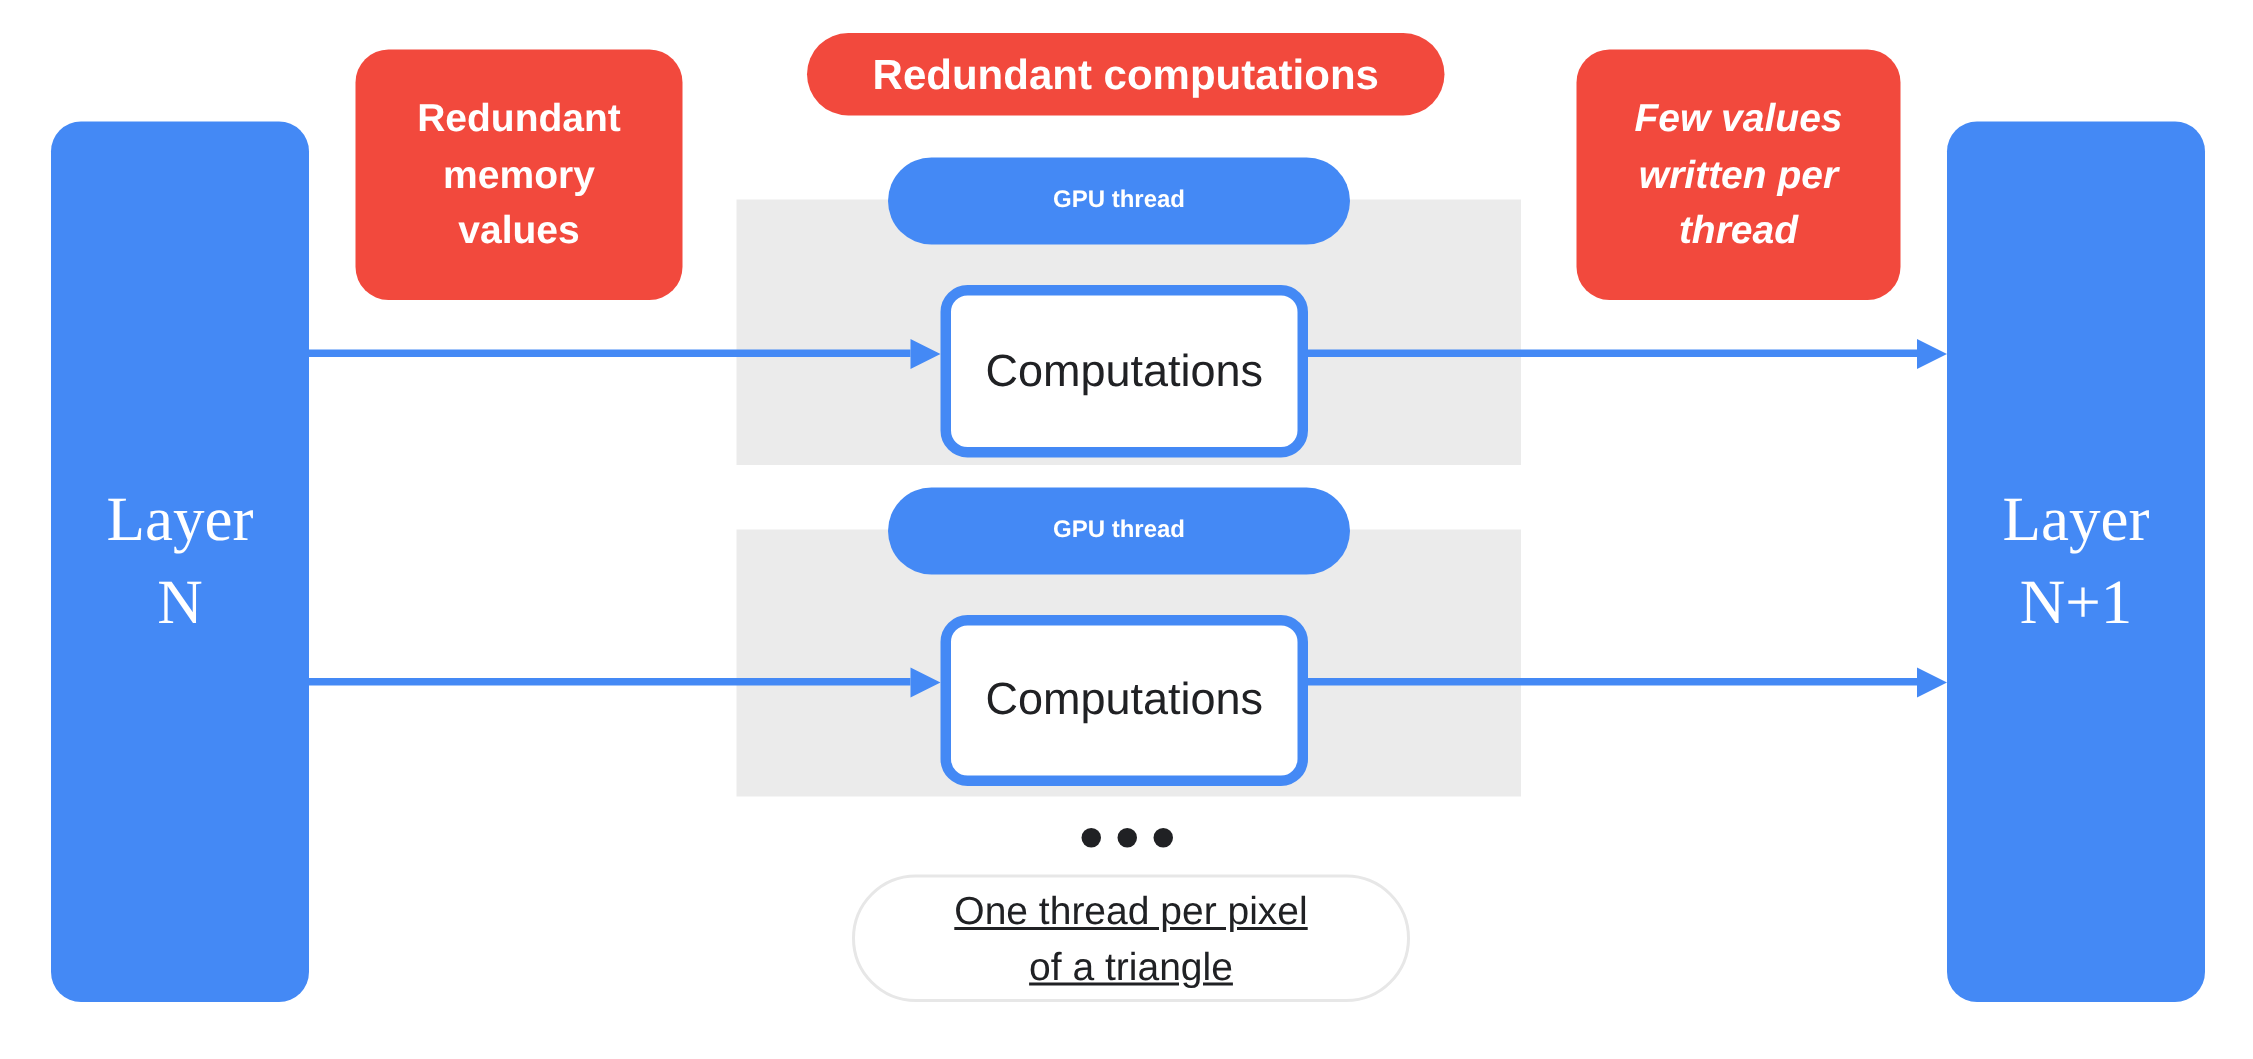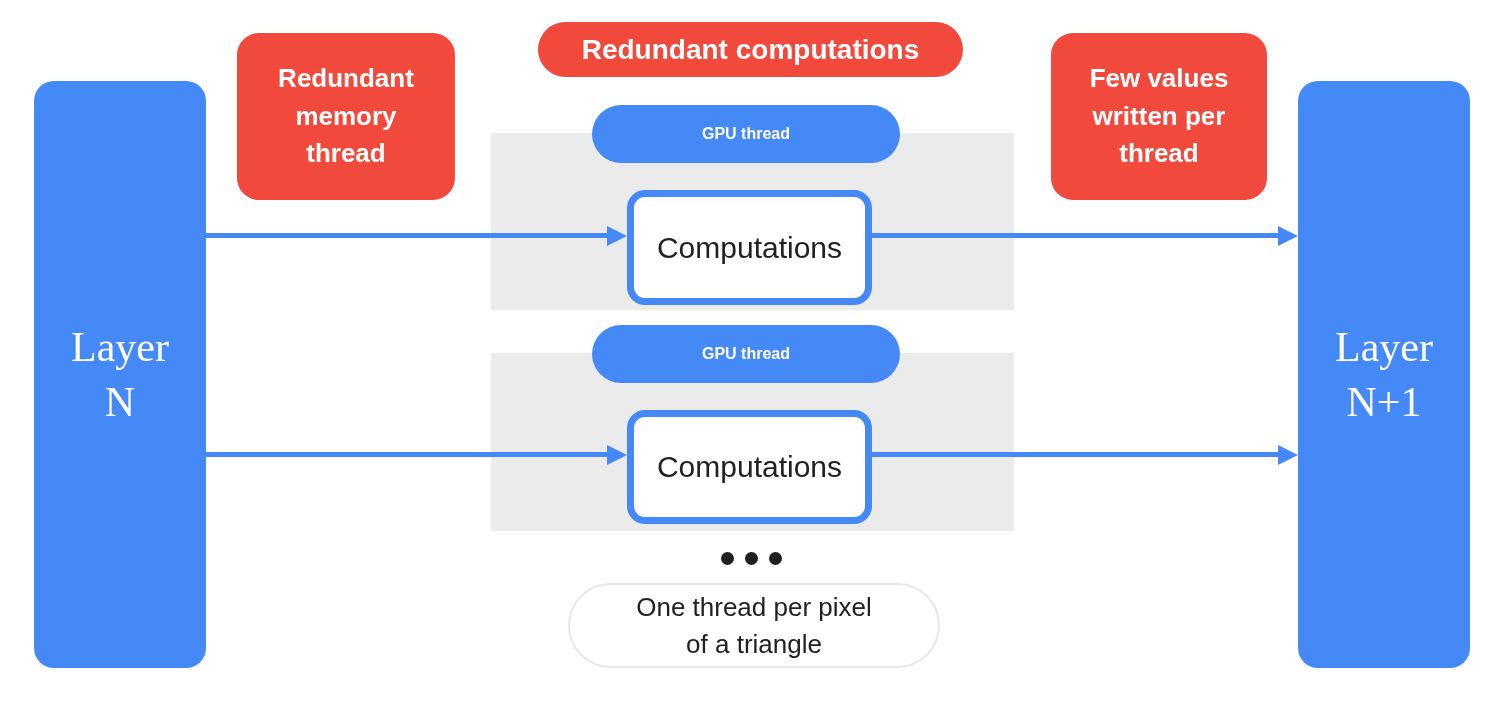--- a/index.html
+++ b/index.html
@@ -35,21 +35,21 @@
   .layer-box.right{left:1298px;}
 
   
   .note{
     position:absolute;background:var(--red);color:#fff;font-weight:bold;
     display:flex;align-items:center;justify-content:center;text-align:center;
     white-space:pre-line;
   }
   .note.box{top:33px;height:167px;border-radius:22px;font-size:26px;line-height:1.45;}
   .note.left-note{left:237px;width:218px;}
-  .note.right-note{left:1051px;width:216px;}
+  .note.right-note{left:1051px;width:216px;font-style:italic;}
   .note.pill{left:538px;top:22px;width:425px;height:55px;border-radius:28px;font-size:28px;}
 
   
   .gpu-pill{
     position:absolute;left:592px;width:308px;height:58px;border-radius:29px;
     background:var(--blue);color:#fff;font-weight:bold;font-size:16px;
     display:flex;align-items:center;justify-content:center;
   }
   .gpu-pill.g1{top:105px;}
   .gpu-pill.g2{top:325px;}
@@ -83,21 +83,21 @@
 
   
   .dots{position:absolute;left:721px;top:552px;display:flex;gap:11px;}
   .dot{width:13px;height:13px;border-radius:50%;background:var(--dark-text);}
 
   
   .caption-pill{
     position:absolute;left:568px;top:583px;width:372px;height:85px;
     background:var(--white);border:2px solid var(--pill-border);border-radius:43px;
     display:flex;align-items:center;justify-content:center;text-align:center;
-    color:var(--dark-text);font-size:26px;line-height:1.4;white-space:pre-line;
+    color:var(--dark-text);font-size:26px;line-height:1.4;white-space:pre-line;text-decoration:underline;
   }
 </style>
 </head>
 <body>
 
 <div class="canvas">
 
   <div class="gray-panel p1"></div>
   <div class="gray-panel p2"></div>
 
@@ -110,21 +110,21 @@
   <div class="arrow-line a2r"></div>
   <div class="arrow-head a2rh"></div>
 
   <div class="layer-box left">Layer
 N</div>
   <div class="layer-box right">Layer
 N+1</div>
 
   <div class="note box left-note">Redundant
 memory
-thread</div>
+values</div>
   <div class="note pill">Redundant computations</div>
   <div class="note box right-note">Few values
 written per
 thread</div>
 
   <div class="gpu-pill g1">GPU thread</div>
   <div class="comp-box c1">Computations</div>
 
   <div class="gpu-pill g2">GPU thread</div>
   <div class="comp-box c2">Computations</div>

